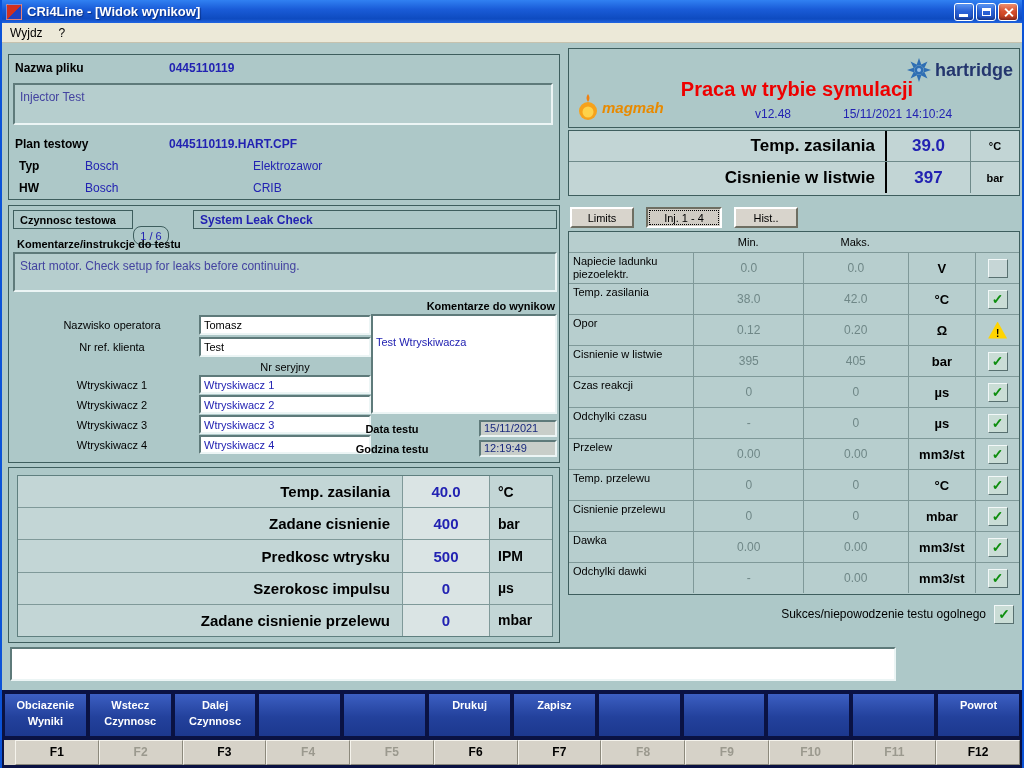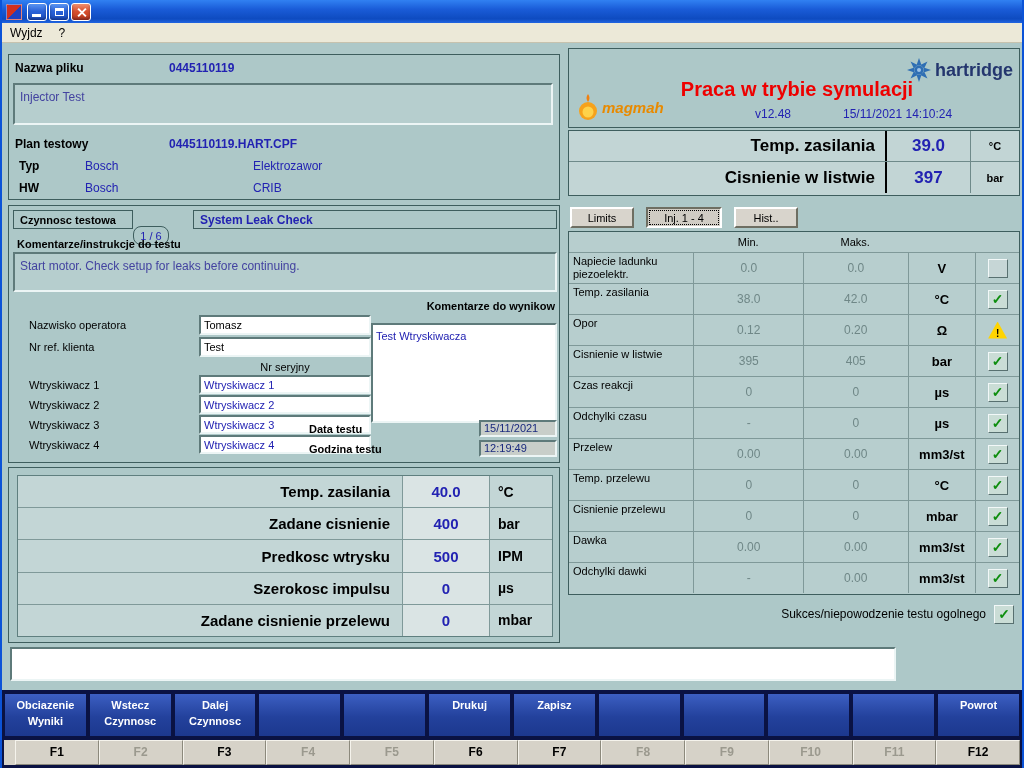--- a/index.html
+++ b/index.html
@@ -34,24 +34,24 @@
   .main { position:absolute; top:43px; left:0; width:100%; height:647px; background:#ADC8C8; }
   .panel { position:absolute; border:1px solid #3E5E5E; }
 
   .lb  { font-size:11px; color:#000; }
   .lb11b { font-size:11px; font-weight:bold; color:#000; }
   .lbB { font-size:12px; font-weight:bold; color:#000; }
   .bl  { color:#2222B2; font-size:11px; }
   .bl12 { color:#2222B2; font-size:12px; }
   .blB { color:#2222B2; font-weight:bold; font-size:12px; }
   .pur { color:#4343A0; font-size:12px; }
-  .ra  { text-align:left; display:inline-block; }
+  .ra  { text-align:center; display:inline-block; }
 
   .sunken  { background:#B6CECE; border:2px solid; border-color:#5E7A7A #ECF5F5 #ECF5F5 #5E7A7A; padding:2px 5px; }
-  .whitebox{ background:#fff;    border:2px solid; border-color:#5E7A7A #ECF5F5 #ECF5F5 #5E7A7A; padding:1px 3px;margin-top:9px; }
+  .whitebox{ background:#fff;    border:2px solid; border-color:#5E7A7A #ECF5F5 #ECF5F5 #5E7A7A; padding:16px 3px; }
   .field   { background:#fff;    border:2px solid; border-color:#5E7A7A #ECF5F5 #ECF5F5 #5E7A7A;
              font-family:inherit; font-size:11px; padding:0 3px; color:#000; }
   .field.blue { color:#2222B2; }
   .datebox { background:#C8CEC9; border:2px solid; border-color:#5E7A7A #ECF5F5 #ECF5F5 #5E7A7A;
              font-size:11px; color:#1A2A7E; padding:0 3px; line-height:12px; }
   .msgbox  { background:#fff; border:2px solid; border-color:#5E7A7A #ECF5F5 #ECF5F5 #5E7A7A; }
 
   .cellbox { position:absolute; border:1px solid #3E5E5E; height:19px; padding:0 6px; display:flex; align-items:center; }
   .cellbox.ctr { justify-content:center; }
 
@@ -128,20 +128,21 @@
     border:1px solid; border-color:#F5F3EC #8C897C #8C897C #F5F3EC; }
   .fn-key.off { color:#9B998E; }
 </style>
 </head>
 <body>
 
 <div class="window">
 
   <div class="titlebar">
     <div class="appico"></div>
+    <div class="title">CRi4Line - [Widok wynikow]</div>
     <div class="winbtns">
       <div class="wbtn">
           <div class="ic-min"></div>
         </div>
       <div class="wbtn">
           <div class="ic-rest"></div>
         </div>
       <div class="wbtn close">
           <div class="ic-close-a"></div>
           <div class="ic-close-b"></div>

